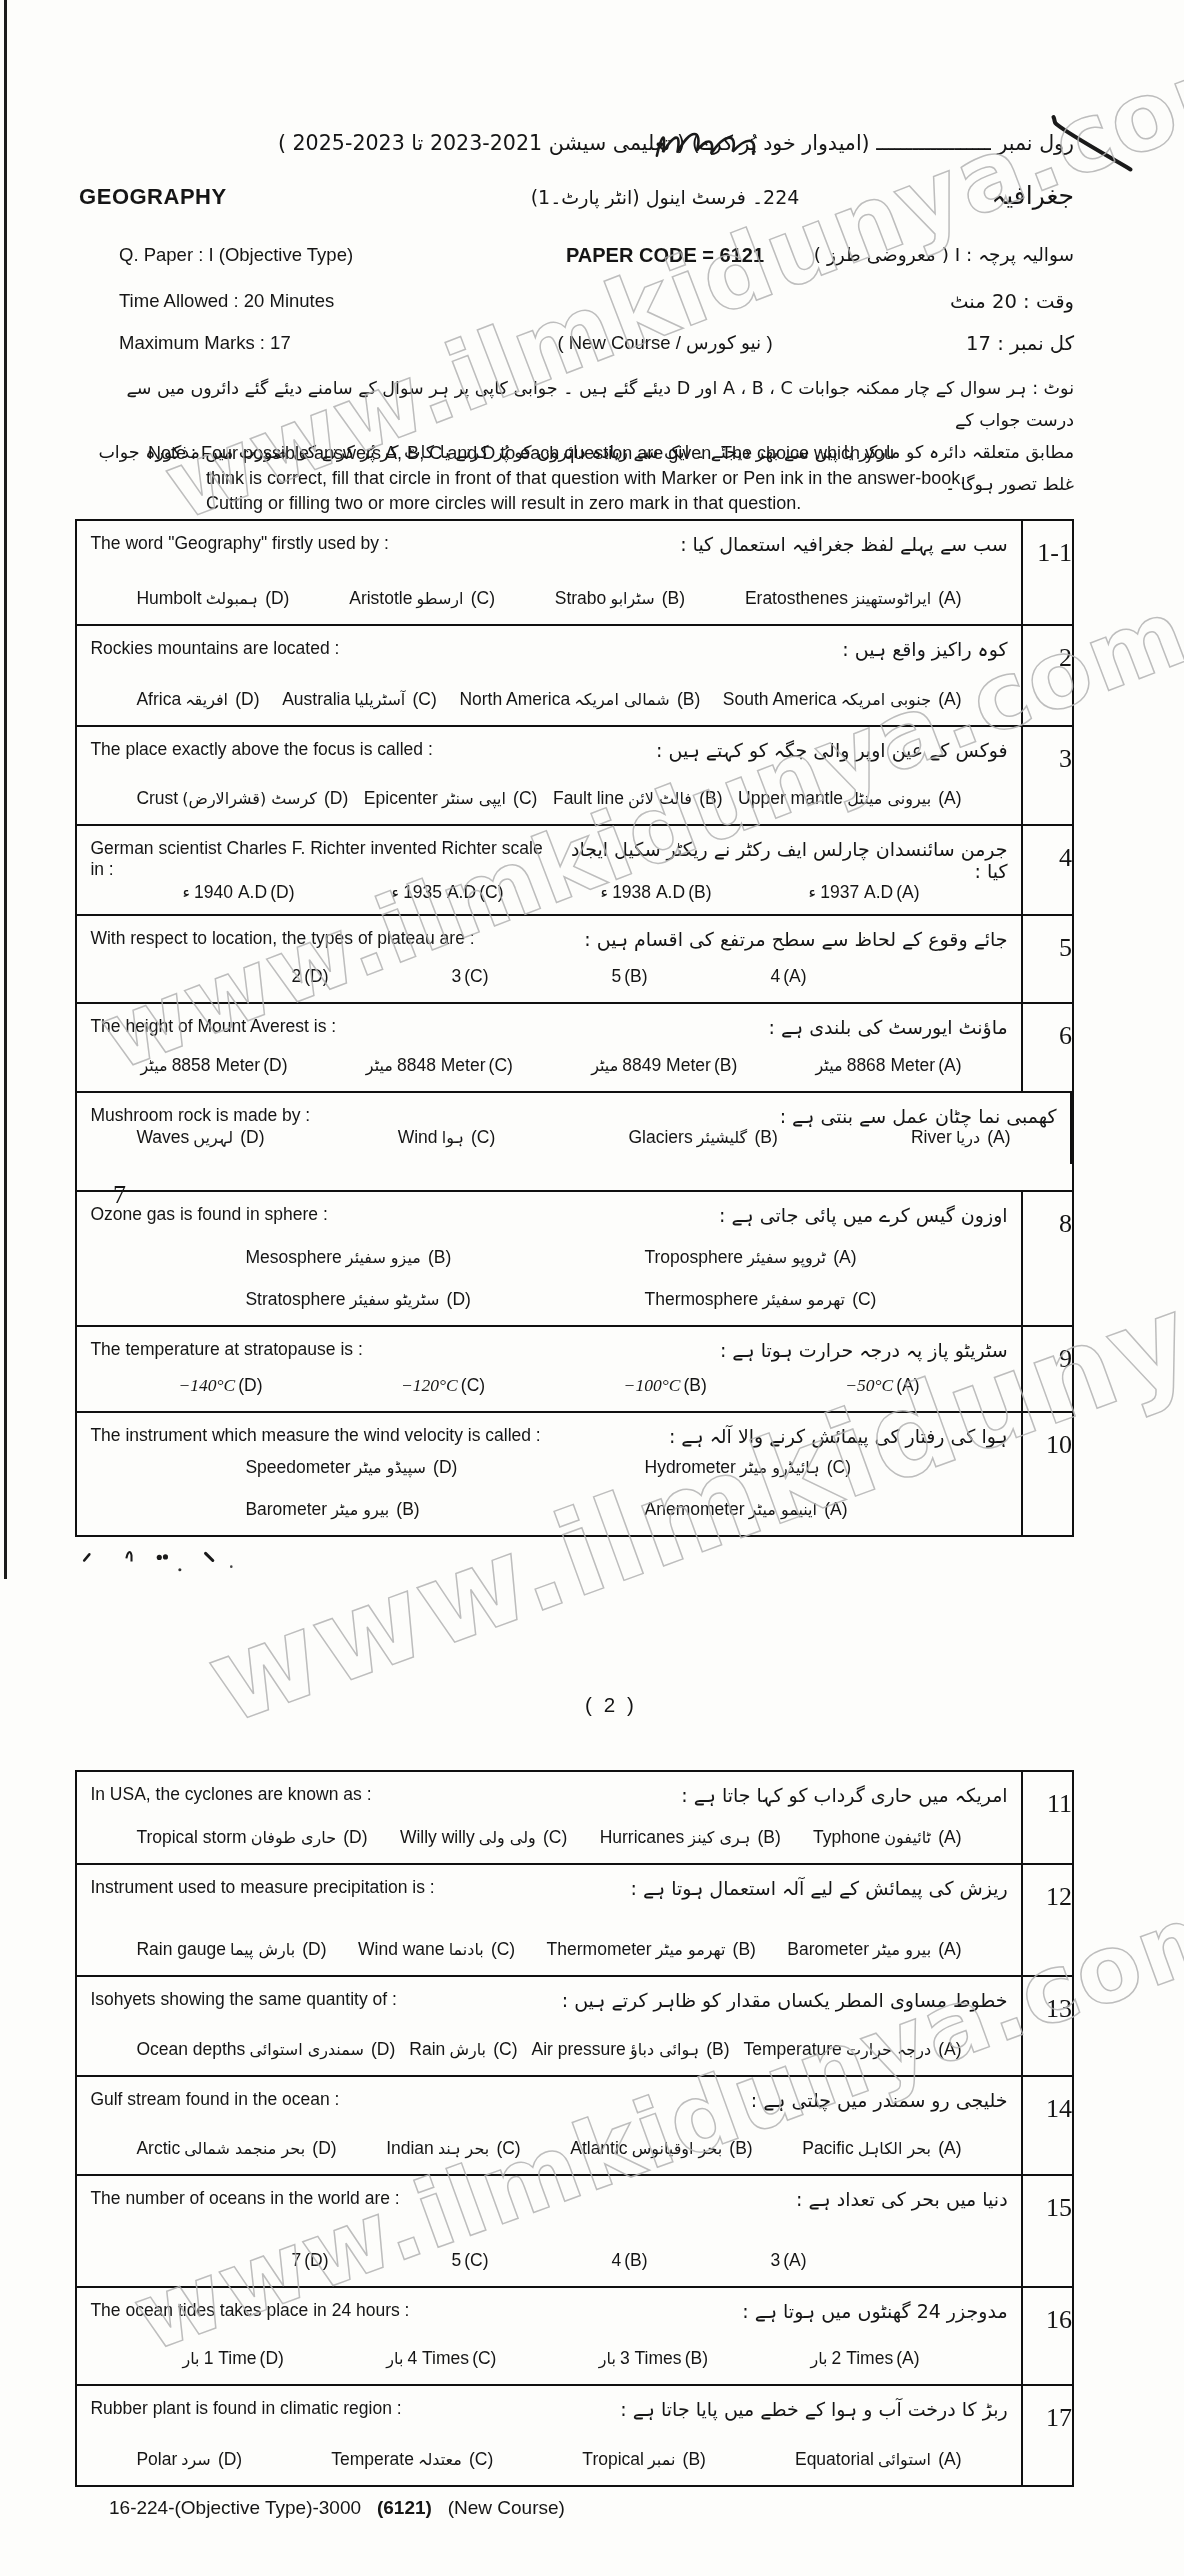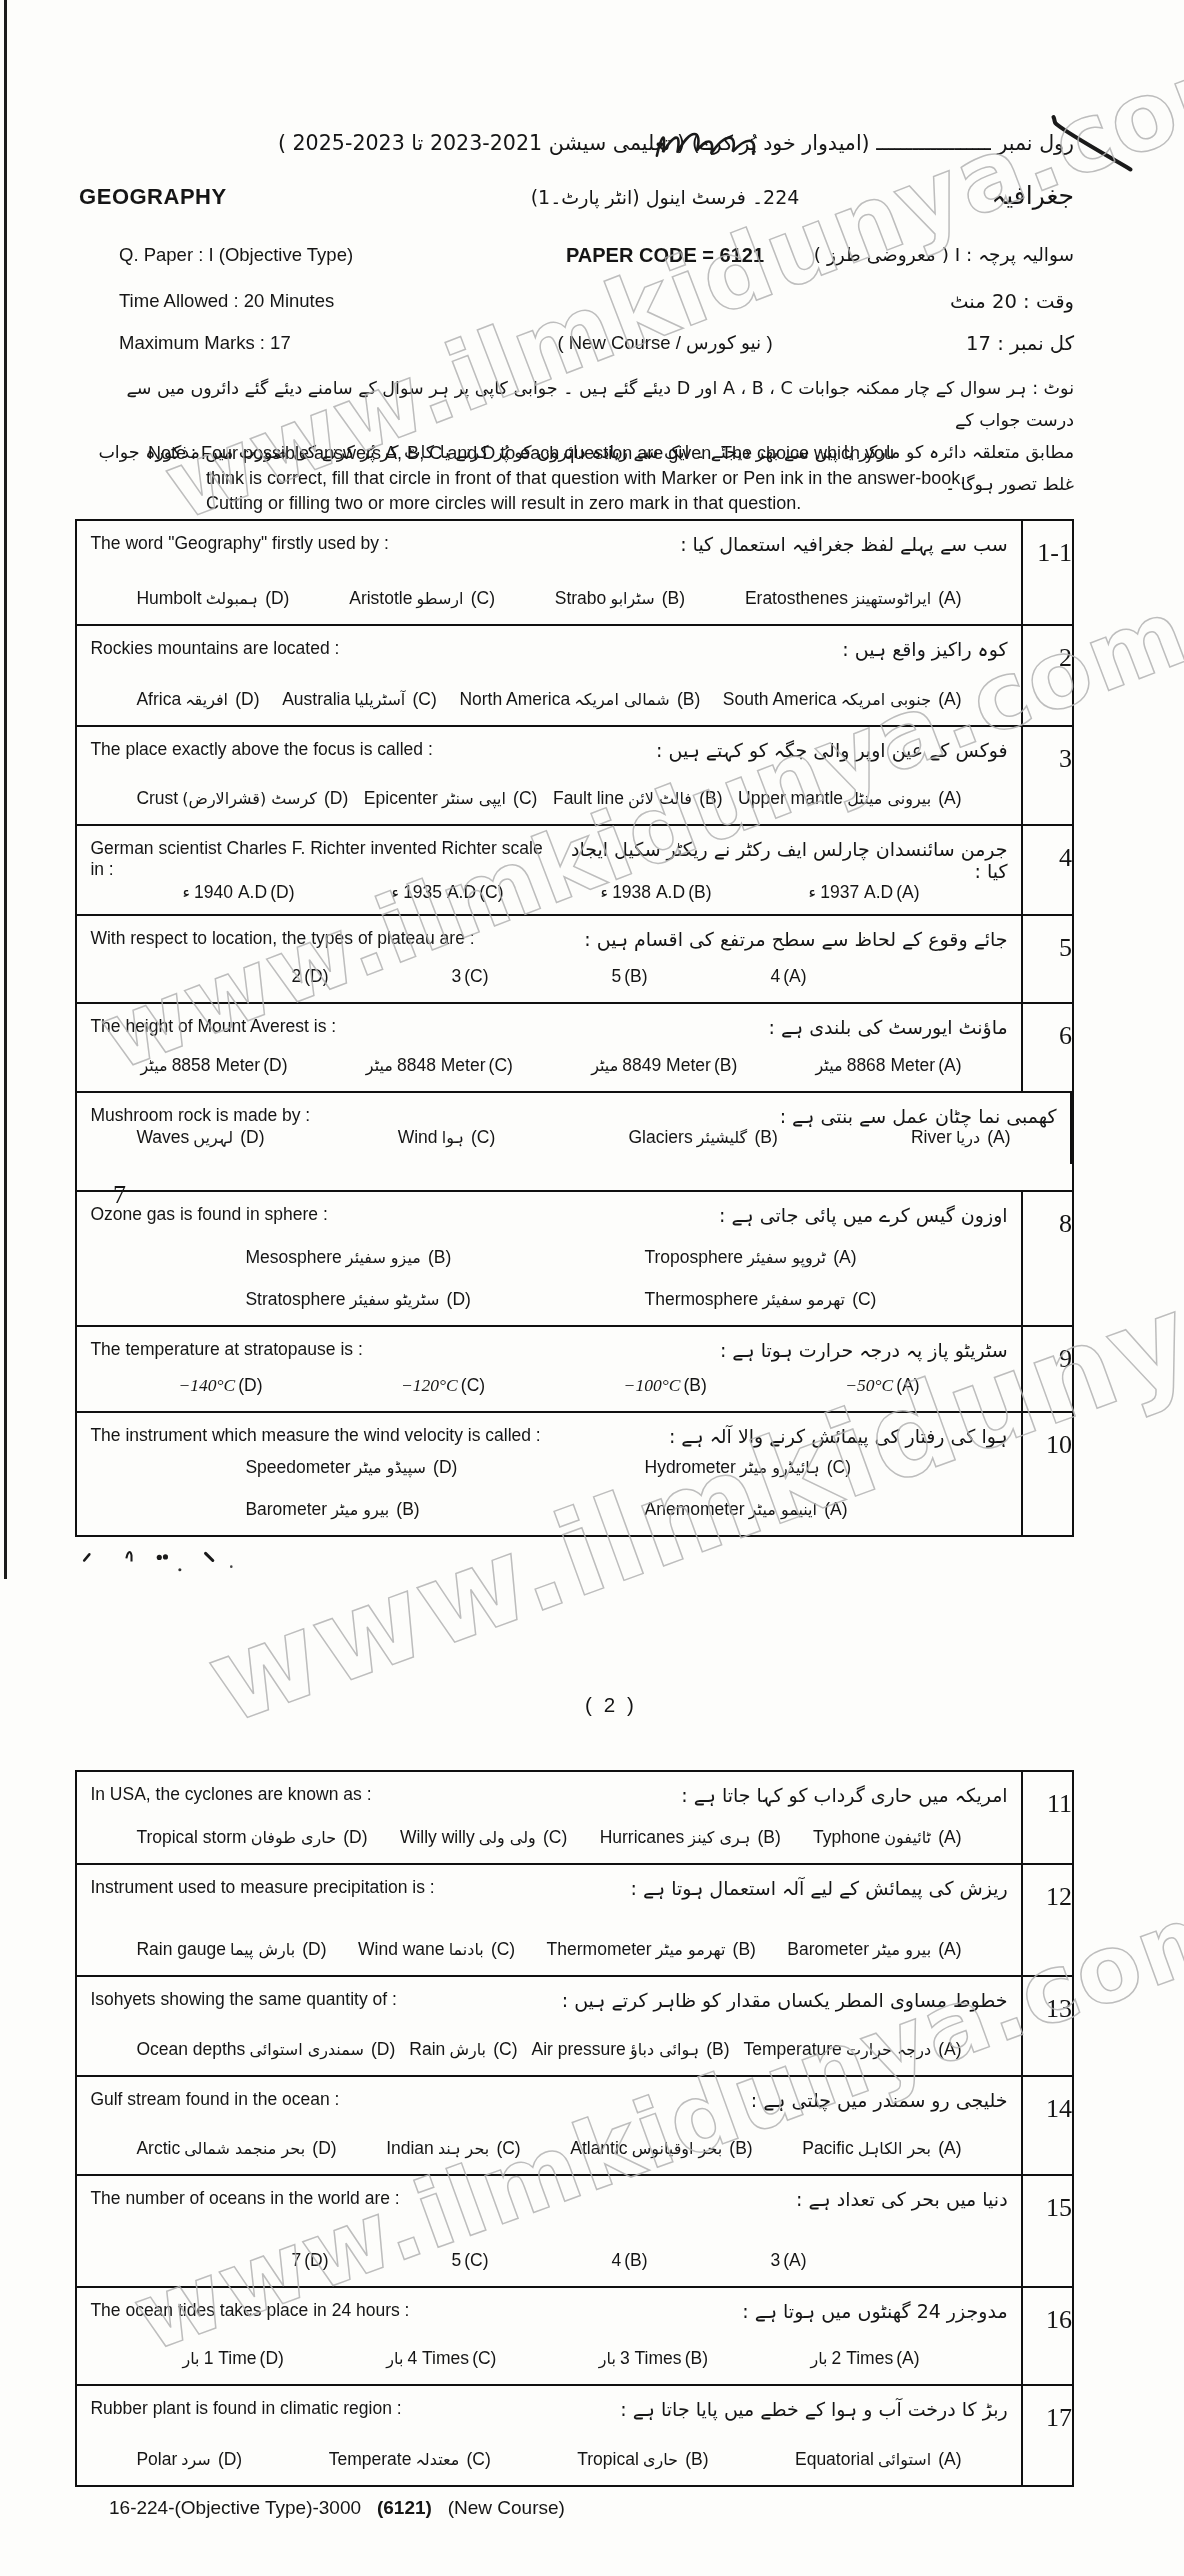--- a/index.html
+++ b/index.html
@@ -394,21 +394,21 @@
       </div>
       <div class="qrow" style="height: 101px;">
         <div class="qcell">
           <div class="q-line">
             <div class="q-en">Rubber plant is found in climatic region :</div>
             <div class="q-ur" dir="rtl">ربڑ کا درخت آب و ہوا کے خطے میں پایا جاتا ہے :</div>
           </div>
           <div class="opts opts-wide">
             <span class="opt"><span class="opt-en">Polar</span><span class="opt-ur" dir="rtl">سرد</span><span class="opt-letter">(D)</span></span>
             <span class="opt"><span class="opt-en">Temperate</span><span class="opt-ur" dir="rtl">معتدلہ</span><span class="opt-letter">(C)</span></span>
-            <span class="opt"><span class="opt-en">Tropical</span><span class="opt-ur" dir="rtl">حاری</span><span class="opt-letter">(B)</span></span>
+            <span class="opt"><span class="opt-en">Tropical</span><span class="opt-ur" dir="rtl">نمبر</span><span class="opt-letter">(B)</span></span>
             <span class="opt"><span class="opt-en">Equatorial</span><span class="opt-ur" dir="rtl">استوائی</span><span class="opt-letter">(A)</span></span>
           </div>
         </div>
         <div class="qnum">17</div>
       </div>
     </div>
 
   <div class="footer">
     <span>16-224-(Objective Type)-3000</span>&nbsp;&nbsp;
     <b>(6121)</b>&nbsp;&nbsp;

